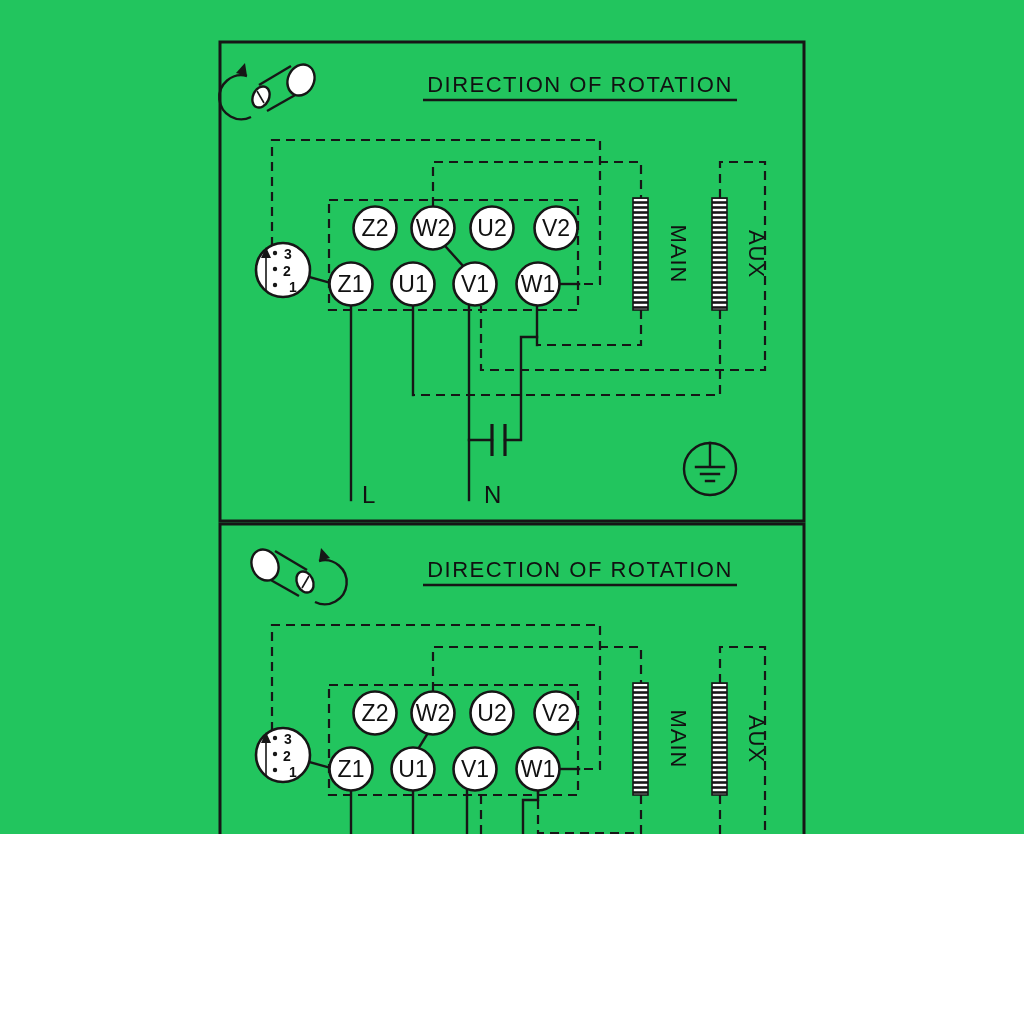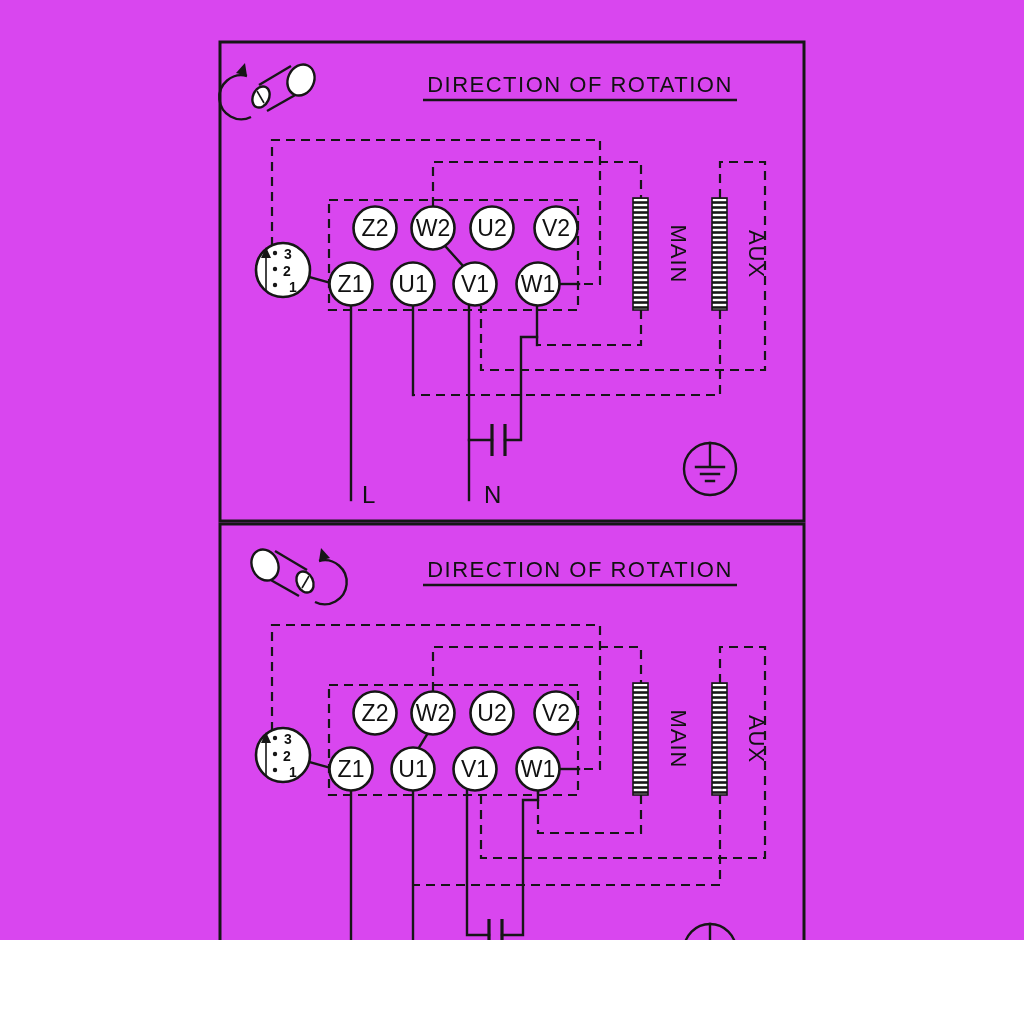--- a/index.html
+++ b/index.html
@@ -1,16 +1,16 @@
 <!DOCTYPE html>
 <html><head>
 <meta charset="utf-8">
 <style>
   html,body{margin:0;padding:0;background:#ffffff;}
-  .stage{width:1024px;height:940px;background:#d946ef;position:relative;font-family:"Liberation Sans","DejaVu Sans",sans-serif;}
+  .stage{width:1024px;height:834px;background:#22c55e;position:relative;font-family:"Liberation Sans","DejaVu Sans",sans-serif;}
   svg{display:block;}
   .panelbox{fill:none;stroke:#161616;stroke-width:3;}
   .wire{fill:none;stroke:#161616;stroke-width:2.4;stroke-linecap:square;}
   .wireD{fill:none;stroke:#161616;stroke-width:2.2;stroke-dasharray:9 6;stroke-linecap:butt;}
   .tblock{fill:none;stroke:#161616;stroke-width:2.2;stroke-dasharray:9 6;}
   .term{fill:#ffffff;stroke:#161616;stroke-width:2.6;}
   .shape{fill:#ffffff;stroke:#161616;stroke-width:2.4;}
   .ink{stroke:#161616;stroke-width:2.4;fill:none;}
   .thin{stroke:#161616;stroke-width:1.6;fill:none;}
   .solidfill{fill:#161616;stroke:none;}

